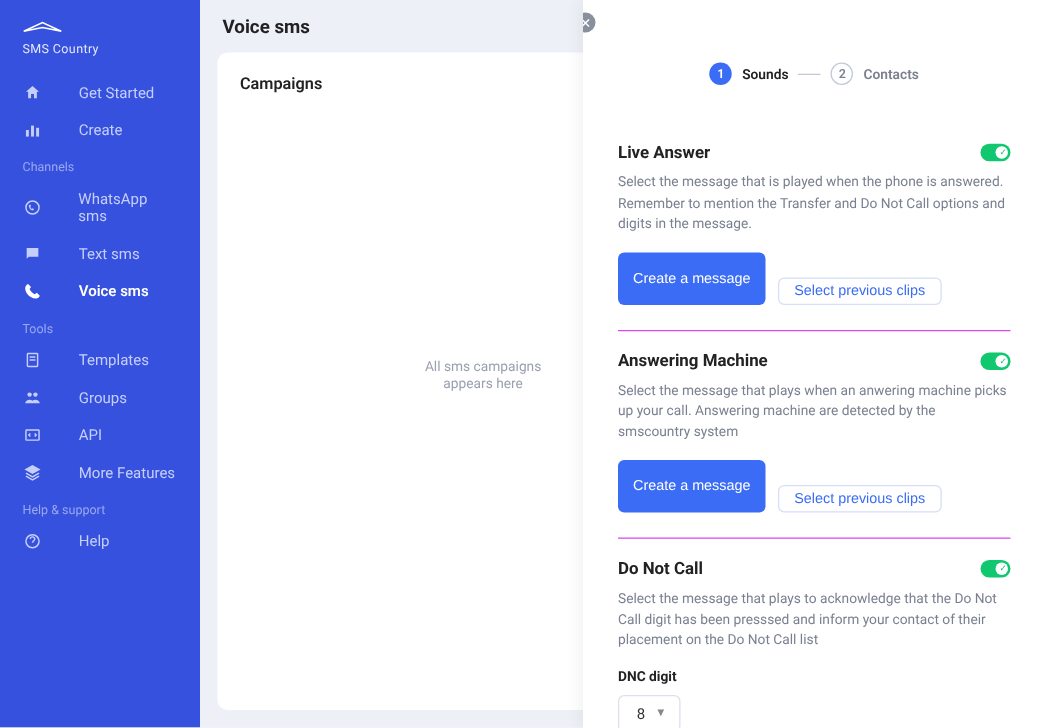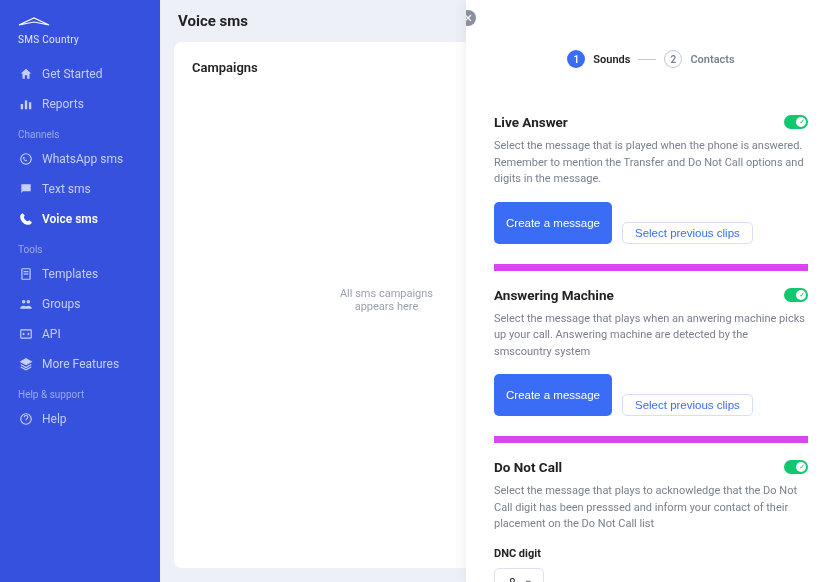--- a/index.html
+++ b/index.html
@@ -29,21 +29,21 @@
     }
     .logo svg { display: block; }
     .logo-text { font-size: 10px; margin-top: 4px; color: #e4e8ff; letter-spacing: 0.3px; }
     .nav-item {
       display: flex;
       align-items: center;
       padding: 8px 18px;
       font-size: 12px;
       color: #c6cffb;
       cursor: pointer;
-      gap: 8px;
+      gap: 29px;
     }
     .nav-item.active { color: #fff; font-weight: 600; }
     .nav-item .icon { width: 16px; display: flex; justify-content: center; }
     .nav-section {
       font-size: 10px;
       color: #9aa8f0;
       padding: 10px 18px 4px;
     }
     
     .main {
@@ -126,21 +126,21 @@
       justify-content: center;
       font-size: 10px;
       font-weight: 600;
     }
     .step-circle.active { background: #3a6cf5; color: #fff; }
     .step-circle.inactive { border: 1.5px solid #c2c8d6; color: #7a8090; }
     .step-label { font-weight: 600; color: #222; }
     .step-label.inactive { color: #7a8090; }
     .step-line { width: 18px; height: 1px; background: #c2c8d6; }
     .section {
-      border-bottom: 7px solid #d946ef;
+      border-bottom: 1px solid #d946ef;
       padding: 16px 0 20px;
     }
     .section:last-of-type { border-bottom: none; }
     .section-head {
       display: flex;
       justify-content: space-between;
       align-items: center;
       margin-bottom: 8px;
     }
     .section-title { font-weight: 700; font-size: 13.5px; color: #222; }
@@ -229,21 +229,21 @@
     <span>Get Started</span>
   </div>
   <div class="nav-item">
     <span class="icon">
       <svg width="14" height="14" viewBox="0 0 24 24" fill="currentColor">
           <rect x="3" y="12" width="4" height="9"></rect>
           <rect x="10" y="6" width="4" height="15"></rect>
           <rect x="17" y="9" width="4" height="12"></rect>
         </svg>
     </span>
-    <span>Reports</span>
+    <span>Create</span>
   </div>
 
   <div class="nav-section">Channels</div>
   <div class="nav-item">
     <span class="icon">
       <svg width="14" height="14" viewBox="0 0 24 24" fill="none" stroke="currentColor" stroke-width="2">
           <circle cx="12" cy="12" r="9"></circle>
           <path d="M8 13c1 2 3 3 5 3l1-2-2-1-1 1c-1-1-2-2-2-3l1-1-1-2-2 1c0 1 0 2 1 4z" fill="currentColor" stroke="none"></path>
         </svg>
     </span>

